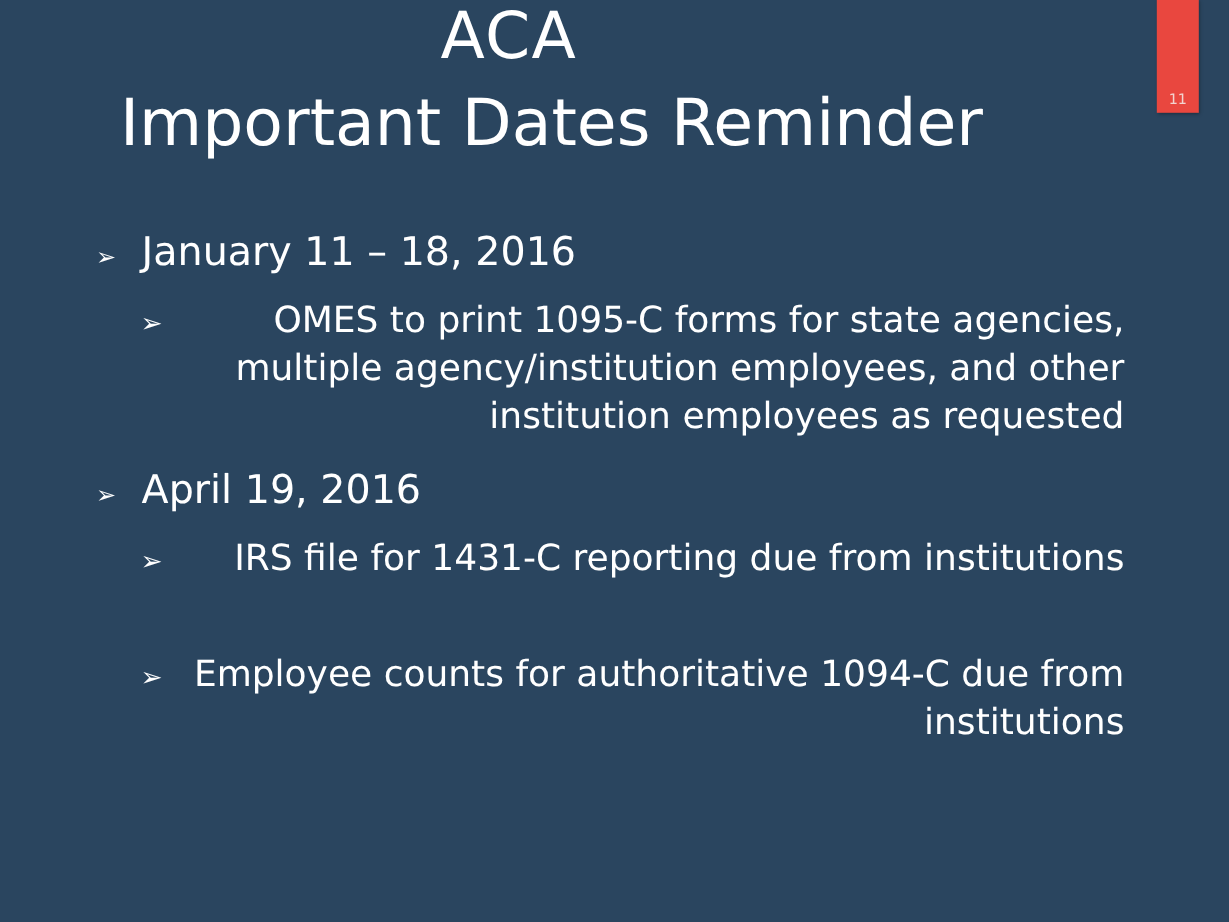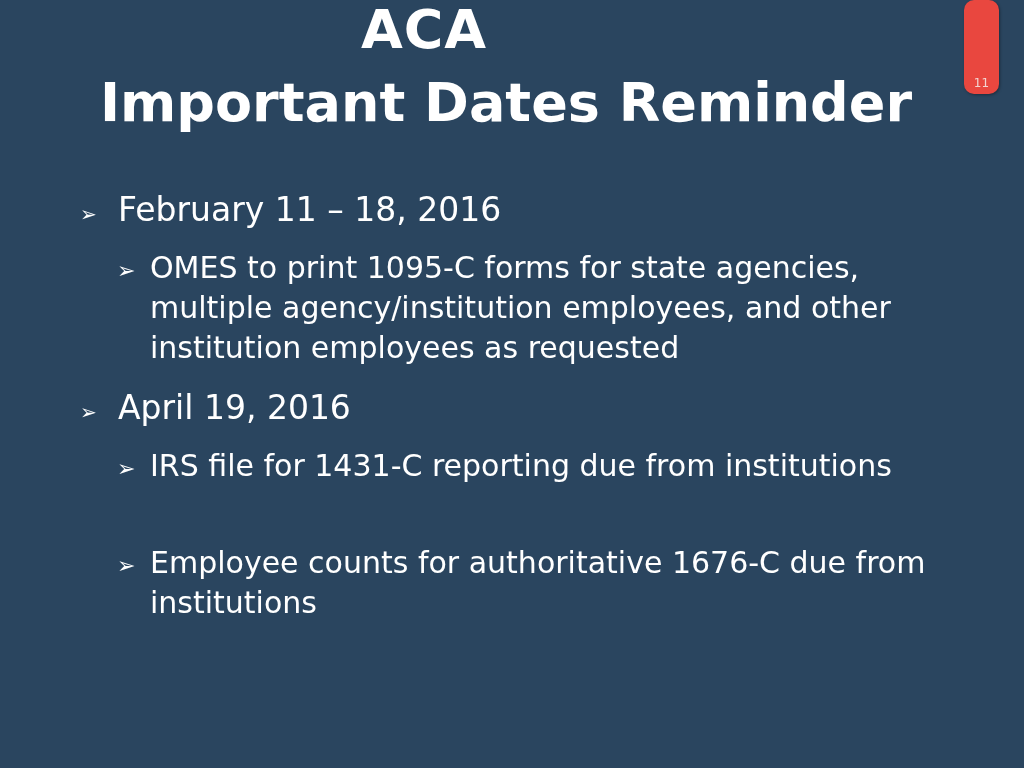--- a/index.html
+++ b/index.html
@@ -1,54 +1,54 @@
 <!DOCTYPE html>
 <html><head>
 <meta charset="utf-8">
 <style>
   html, body { margin:0; padding:0; }
   body { width:1024px; height:768px; background:#2a455f; position:relative; overflow:hidden;
          font-family:"DejaVu Sans", sans-serif; color:#fff; }
-  .title { position:absolute; left:0; width:848px; text-align:center; font-weight:700; }
+  .title { position:absolute; left:0; width:848px; text-align:center; font-weight:400; }
   .t1 { top:0px; font-size:54px; line-height:60px; letter-spacing:1px; }
   .t2 { top:70px; font-size:54px; line-height:66px; text-align:left; left:100px; }
   .num-bar { position:absolute; left:964px; top:0; width:35px; height:94px; background:#e9473f;
-             box-shadow:1px 1px 3px rgba(0,0,0,0.35);border-radius:10px; }
+             box-shadow:1px 1px 3px rgba(0,0,0,0.35); }
   .num { position:absolute; bottom:4px; width:100%; text-align:center; font-size:12px; color:#f3d4d0; }
   .l1 { position:absolute; left:80px; font-size:33px; line-height:40px; }
   .l2 { position:absolute; left:117px; font-size:30px; line-height:40px; width:820px; }
   .arrow { display:inline-block; }
   .l1 .arrow { position:absolute; left:0; top:0; font-size:20px; }
   .l1 .txt { position:absolute; left:38px; white-space:nowrap; }
   .l2 .arrow { position:absolute; left:0; top:0; font-size:22px; }
-  .l2 .txt { display:block; padding-left:33px; }
+  .l2 .txt { display:block; padding-left:33px;text-align:right; }
 </style>
 </head>
 <body>
 
 <div class="title t1">ACA</div>
 <div class="title t2">Important Dates Reminder</div>
 
 <div class="num-bar">
   <div class="num">11</div>
 </div>
 
 <div class="l1" style="top:190px;">
   <span class="arrow" style="top:4px;">➢</span>
-  <span class="txt">February 11 – 18, 2016</span>
+  <span class="txt">January 11 – 18, 2016</span>
 </div>
 <div class="l2" style="top:248px;">
   <span class="arrow" style="top:3px;">➢</span>
   <span class="txt">OMES to print 1095-C forms for state agencies, multiple agency/institution employees, and other institution employees as requested</span>
 </div>
 
 <div class="l1" style="top:388px;">
   <span class="arrow" style="top:4px;">➢</span>
   <span class="txt">April 19, 2016</span>
 </div>
 <div class="l2" style="top:446px;">
   <span class="arrow" style="top:3px;">➢</span>
   <span class="txt">IRS file for 1431-C reporting due from institutions</span>
 </div>
 <div class="l2" style="top:543px;">
   <span class="arrow" style="top:3px;">➢</span>
-  <span class="txt">Employee counts for authoritative 1676-C due from institutions</span>
+  <span class="txt">Employee counts for authoritative 1094-C due from institutions</span>
 </div>
 
 </body></html>

